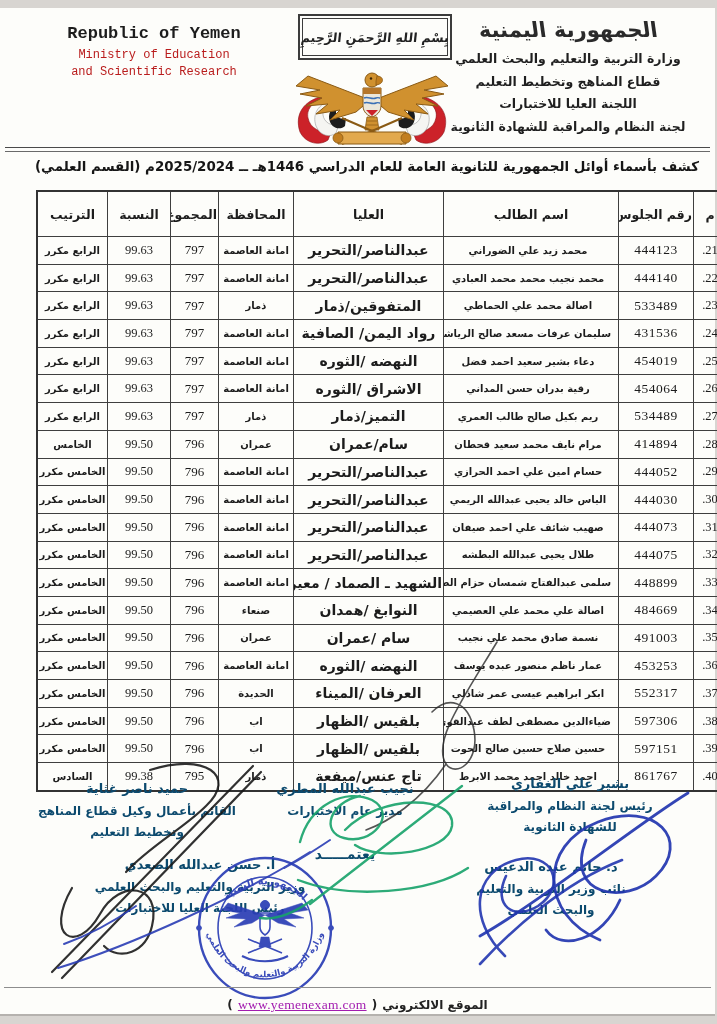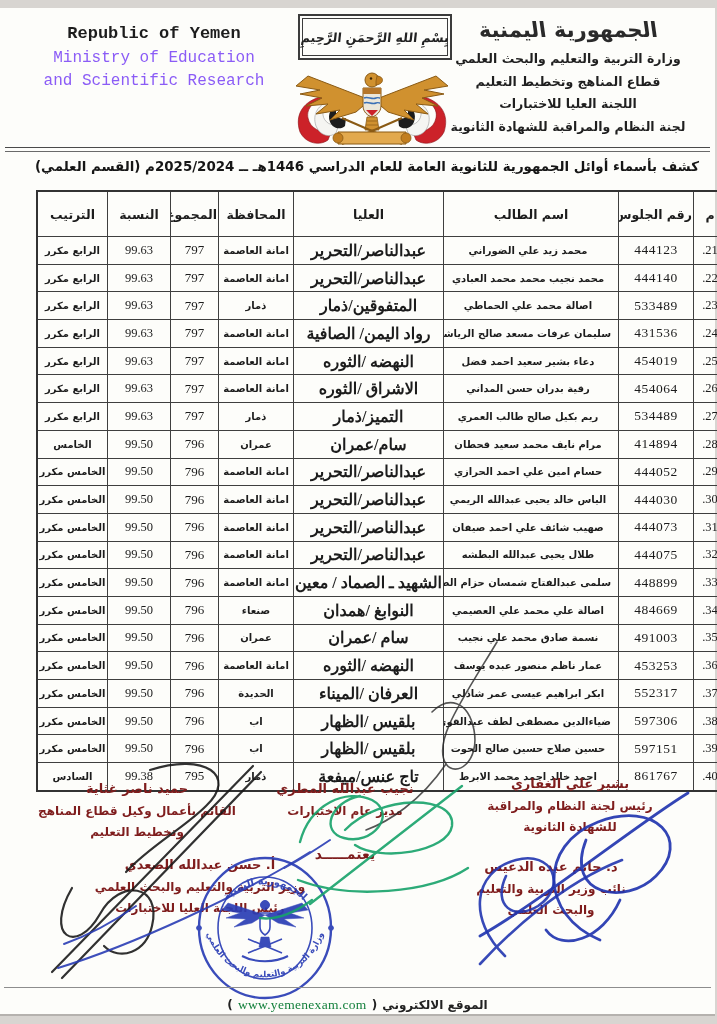--- a/index.html
+++ b/index.html
@@ -4,21 +4,21 @@
 <style>
   html,body{margin:0;padding:0;}
   body{width:717px;height:1024px;background:#d8d5d1;font-family:"DejaVu Sans",sans-serif;overflow:hidden;}
   #page{position:relative;width:717px;height:1024px;}
   .paper{position:absolute;left:0;top:8px;width:715px;height:1006px;background:#fdfdfa;border-bottom:2px solid #b5b2ae;}
 
   
   .eng-block{position:absolute;left:28px;top:14px;width:252px;text-align:center;
     font-family:Liberation Mono, monospace;color:#2e2e2e;line-height:1.45;}
   .eng-block .l1{font-weight:bold;font-size:17px;color:#1d1d1d;}
-  .eng-block .l2,.eng-block .l3{font-size:16px;color:#8b5cf6;}
+  .eng-block .l2,.eng-block .l3{font-size:12px;color:#b91c1c;}
   .basmala-box{position:absolute;left:298px;top:6px;width:150px;height:42px;
     border:2px solid #3c3c3c;outline:1px solid #3c3c3c;outline-offset:-5px;
     display:flex;align-items:center;justify-content:center;}
   .basmala-box span{font-size:12.5px;font-weight:bold;color:#222;transform:skewX(-6deg);}
   .emblem-wrap{position:absolute;left:286px;top:52px;width:172px;height:92px;}
   .ar-block{position:absolute;left:430px;top:10px;width:276px;text-align:center;direction:rtl;color:#1f1f1f;}
   .ar-block .cal{font-size:21px;font-weight:bold;letter-spacing:-.5px;transform:skewX(8deg);margin-bottom:6px;color:#2a2a2a;}
   .ar-block .ln{font-size:12.5px;font-weight:bold;line-height:1.8;}
 
   .divider{position:absolute;left:5px;right:5px;top:139px;height:3px;
@@ -33,47 +33,47 @@
   table.results th,table.results td{border:1px solid #3f3f3f;overflow:hidden;white-space:nowrap;color:#1c1c1c;}
   table.results{border:2px solid #333;}
   table.results th{height:42px;font-size:12.5px;font-weight:bold;text-align:center;margin-left:20px;}
   table.results td{height:24.7px;text-align:center;}
   .col-no{width:30px;}  .col-seat{width:72px;} .col-name{width:172px;}
   .col-school{width:147px;} .col-gov{width:72px;} .col-total{width:45px;}
   .col-pct{width:60px;} .col-rank{width:67px;}
   td.col-no{font-family:"Liberation Serif",serif;font-size:12.5px;}
   td.col-seat{font-family:"Liberation Serif",serif;font-size:13.5px;letter-spacing:.5px;}
   td.col-name{font-size:10px;font-weight:bold;text-align:right;padding-right:7px;}
-  td.col-school{font-size:16px;font-weight:bold;font-family:Liberation Serif, serif;}
+  td.col-school{font-size:14px;font-weight:bold;}
   td.col-gov{font-size:10px;font-weight:bold;}
   td.col-total{font-family:"Liberation Serif",serif;font-size:13px;}
   td.col-pct{font-family:"Liberation Serif",serif;font-size:12.5px;}
   td.col-rank{font-size:10px;font-weight:bold;}
 
   
-  .sig-block{position:absolute;direction:rtl;text-align:center;color:#7f1d1d;}
+  .sig-block{position:absolute;direction:rtl;text-align:center;color:#0c4a6e;}
   .sig-block .nm{font-size:13px;font-weight:bold;line-height:1.75;}
   .sig-block .rl{font-size:12px;font-weight:bold;line-height:1.75;}
   .blk-ghaffari{left:440px;top:765px;width:260px;}
   .blk-matari{left:250px;top:770px;width:190px;}
   .blk-ghathaya{left:28px;top:770px;width:218px;}
   .blk-daais{left:432px;top:848px;width:238px;}
   .blk-saadi{left:60px;top:846px;width:280px;}
   .approve{margin-top:24px;font-size:14px;font-weight:bold;}
 
   .stamp-wrap{position:absolute;left:190px;top:845px;width:150px;height:150px;opacity:.92;}
 
   .overlay{position:absolute;left:0;top:0;width:717px;height:1024px;pointer-events:none;}
 
   
   .footer-line{position:absolute;left:4px;right:4px;top:979px;border-top:1.2px solid #8d8d8d;}
   .footer-text{position:absolute;left:0;top:986px;width:715px;direction:rtl;text-align:center;color:#222;}
   .footer-text .lbl{font-size:12px;font-weight:bold;}
-  .footer-text .url{font-family:"Liberation Serif",serif;font-size:13.5px;color:#15803d;
-    letter-spacing:.3px;}
+  .footer-text .url{font-family:"Liberation Serif",serif;font-size:13.5px;color:#a21caf;
+    text-decoration:underline;letter-spacing:.3px;}
   .footer-text .par{font-size:12px;font-weight:bold;}
 </style>
 </head>
 <body>
 
 <div id="page">
   <div class="paper">
 
     <div class="eng-block">
       <div class="l1">Republic of Yemen</div>

